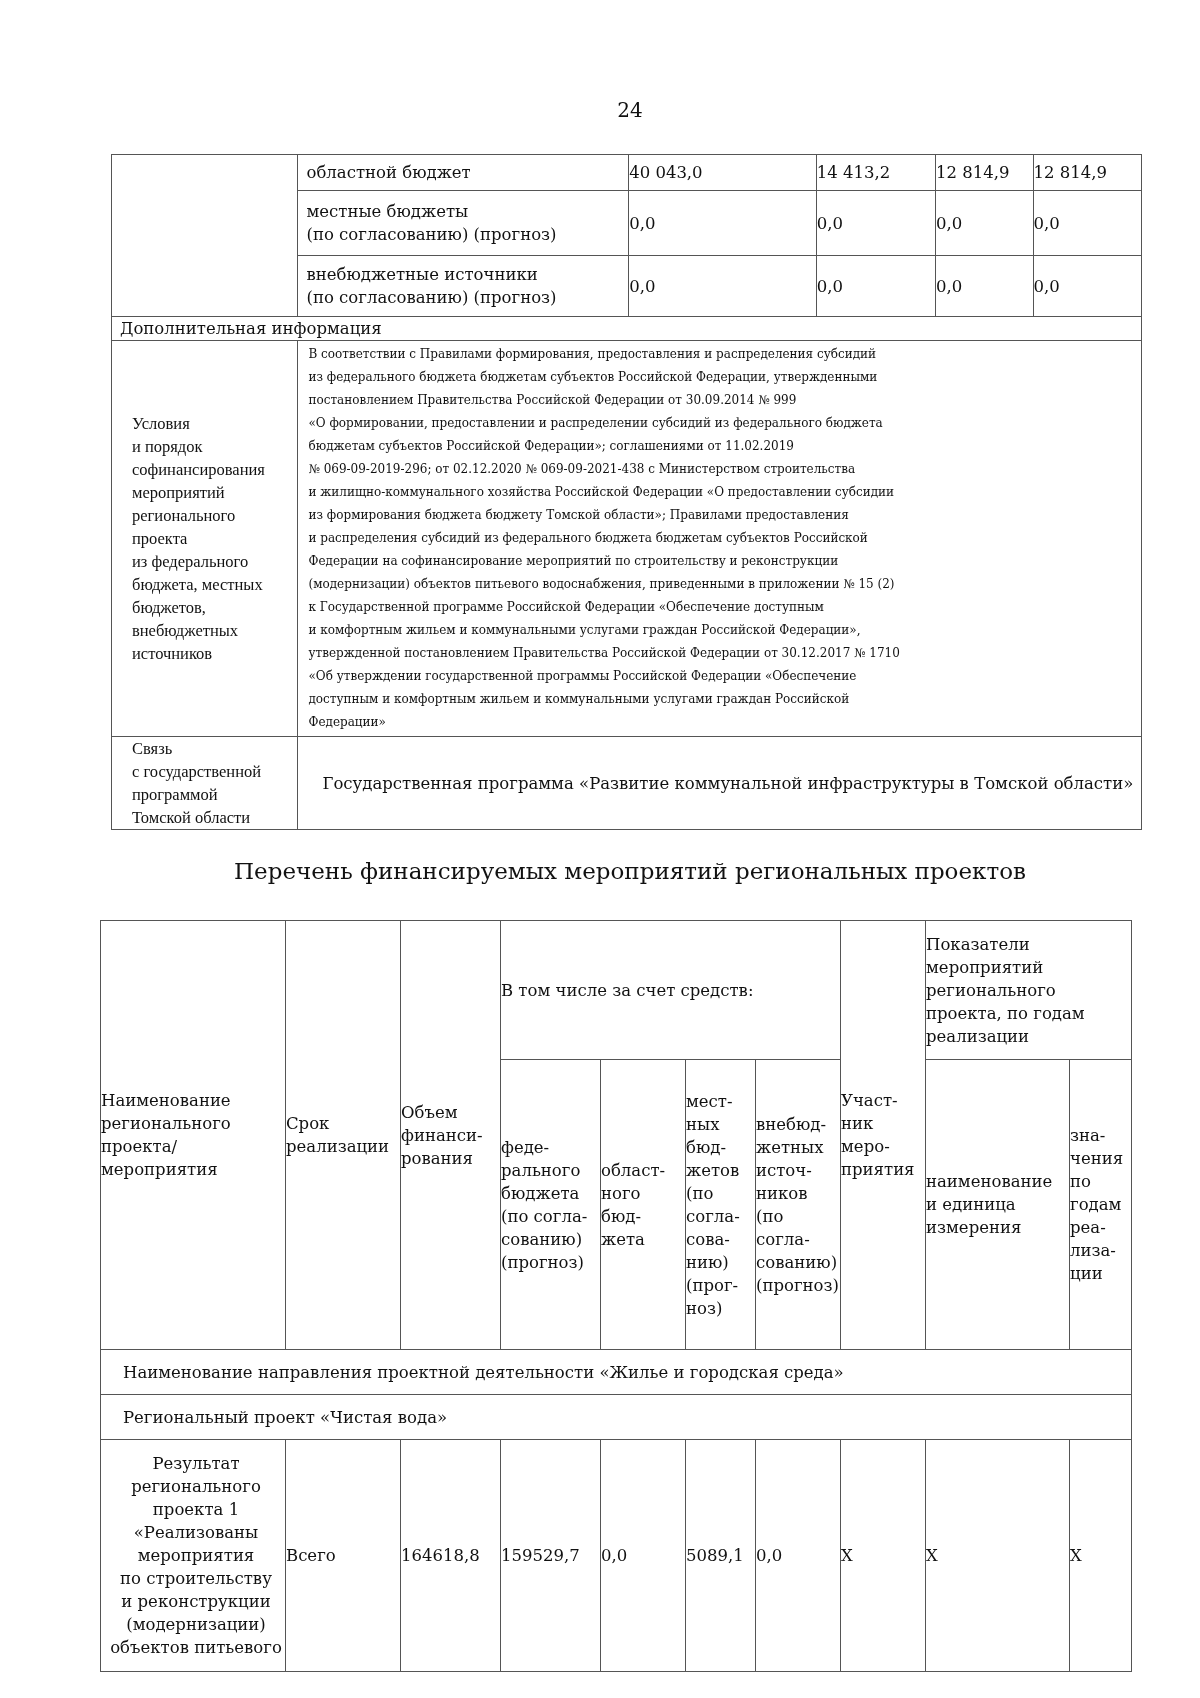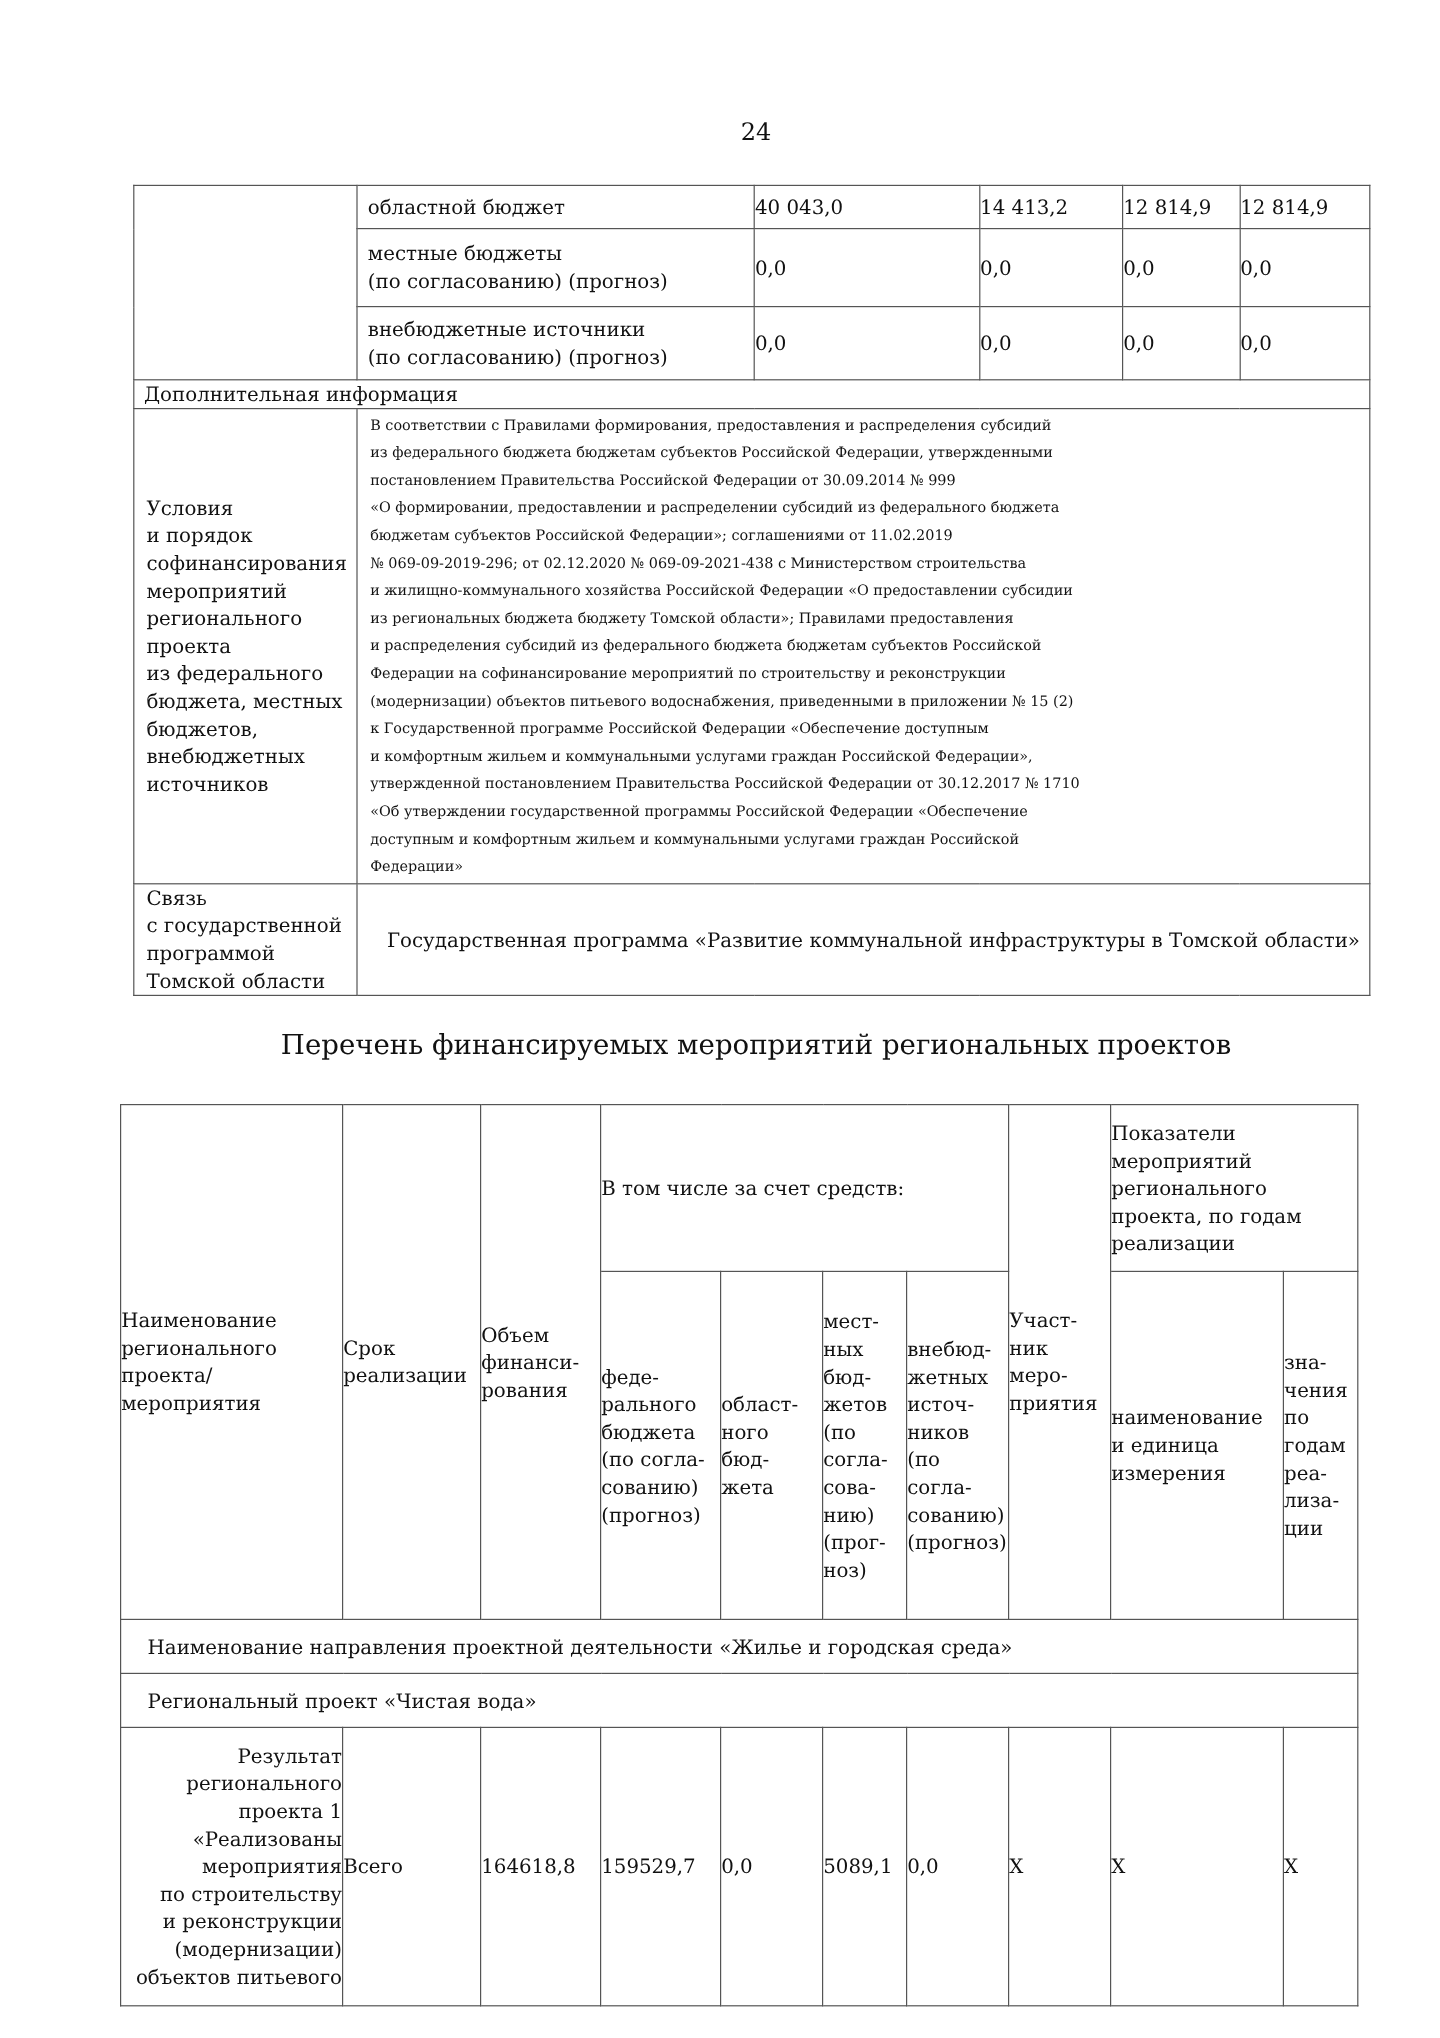--- a/index.html
+++ b/index.html
@@ -13,31 +13,31 @@
     font-size: 20px;
   }
   table { border-collapse: collapse; position: absolute; table-layout: fixed; }
   td, th { border: 1.5px solid #555555; padding: 0; font-weight: normal; }
   
   #top-table { left: 111px; top: 154px; width: 1031px; font-size: 16.5px; line-height: 23px; border-radius: 10px; }
   #top-table td { vertical-align: middle; }
   .c-num { }
   .pad-l { padding-left: 8px; }
   .cond-text { padding: 2px 4px 2px 10px; font-size: 12px; line-height: 23px; }
-  .cond-label { padding-left: 10px; line-height: 23px; }
+  .cond-label { padding-left: 20px; line-height: 23px; font-family: Liberation Serif, serif; }
   .section-title {
     position: absolute; top: 858px; left: 0; width: 1260px; text-align: center;
     font-size: 23px;
   }
   
   #fin-table { left: 100px; top: 920px; width: 1031px; font-size: 16.5px; line-height: 23px; }
   #fin-table th { text-align: left; vertical-align: middle; }
   #fin-table td { vertical-align: middle; }
   .full-row td { padding-left: 22px; height: 44px; }
-  .left-text { padding-left: 6px; text-align: right; }
+  .left-text { padding-left: 6px; text-align: center; }
 </style>
 </head>
 <body>
 
 <div class="page-number">24</div>
 
 <table id="top-table">
   <colgroup>
     <col style="width:172px">
       <col style="width:305px">
@@ -93,21 +93,21 @@
       <div>источников</div>
     </td>
     <td colspan="5" class="cond-text">
       <div>В соответствии с Правилами формирования, предоставления и распределения субсидий</div>
       <div>из федерального бюджета бюджетам субъектов Российской Федерации, утвержденными</div>
       <div>постановлением Правительства Российской Федерации от 30.09.2014 № 999</div>
       <div>«О формировании, предоставлении и распределении субсидий из федерального бюджета</div>
       <div>бюджетам субъектов Российской Федерации»; соглашениями от 11.02.2019</div>
       <div>№ 069-09-2019-296; от 02.12.2020 № 069-09-2021-438 с Министерством строительства</div>
       <div>и жилищно-коммунального хозяйства Российской Федерации «О предоставлении субсидии</div>
-      <div>из региональных бюджета бюджету Томской области»; Правилами предоставления</div>
+      <div>из формирования бюджета бюджету Томской области»; Правилами предоставления</div>
       <div>и распределения субсидий из федерального бюджета бюджетам субъектов Российской</div>
       <div>Федерации на софинансирование мероприятий по строительству и реконструкции</div>
       <div>(модернизации) объектов питьевого водоснабжения, приведенными в приложении № 15 (2)</div>
       <div>к Государственной программе Российской Федерации «Обеспечение доступным</div>
       <div>и комфортным жильем и коммунальными услугами граждан Российской Федерации»,</div>
       <div>утвержденной постановлением Правительства Российской Федерации от 30.12.2017 № 1710</div>
       <div>«Об утверждении государственной программы Российской Федерации «Обеспечение</div>
       <div>доступным и комфортным жильем и коммунальными услугами граждан Российской</div>
       <div>Федерации»</div>
     </td>

